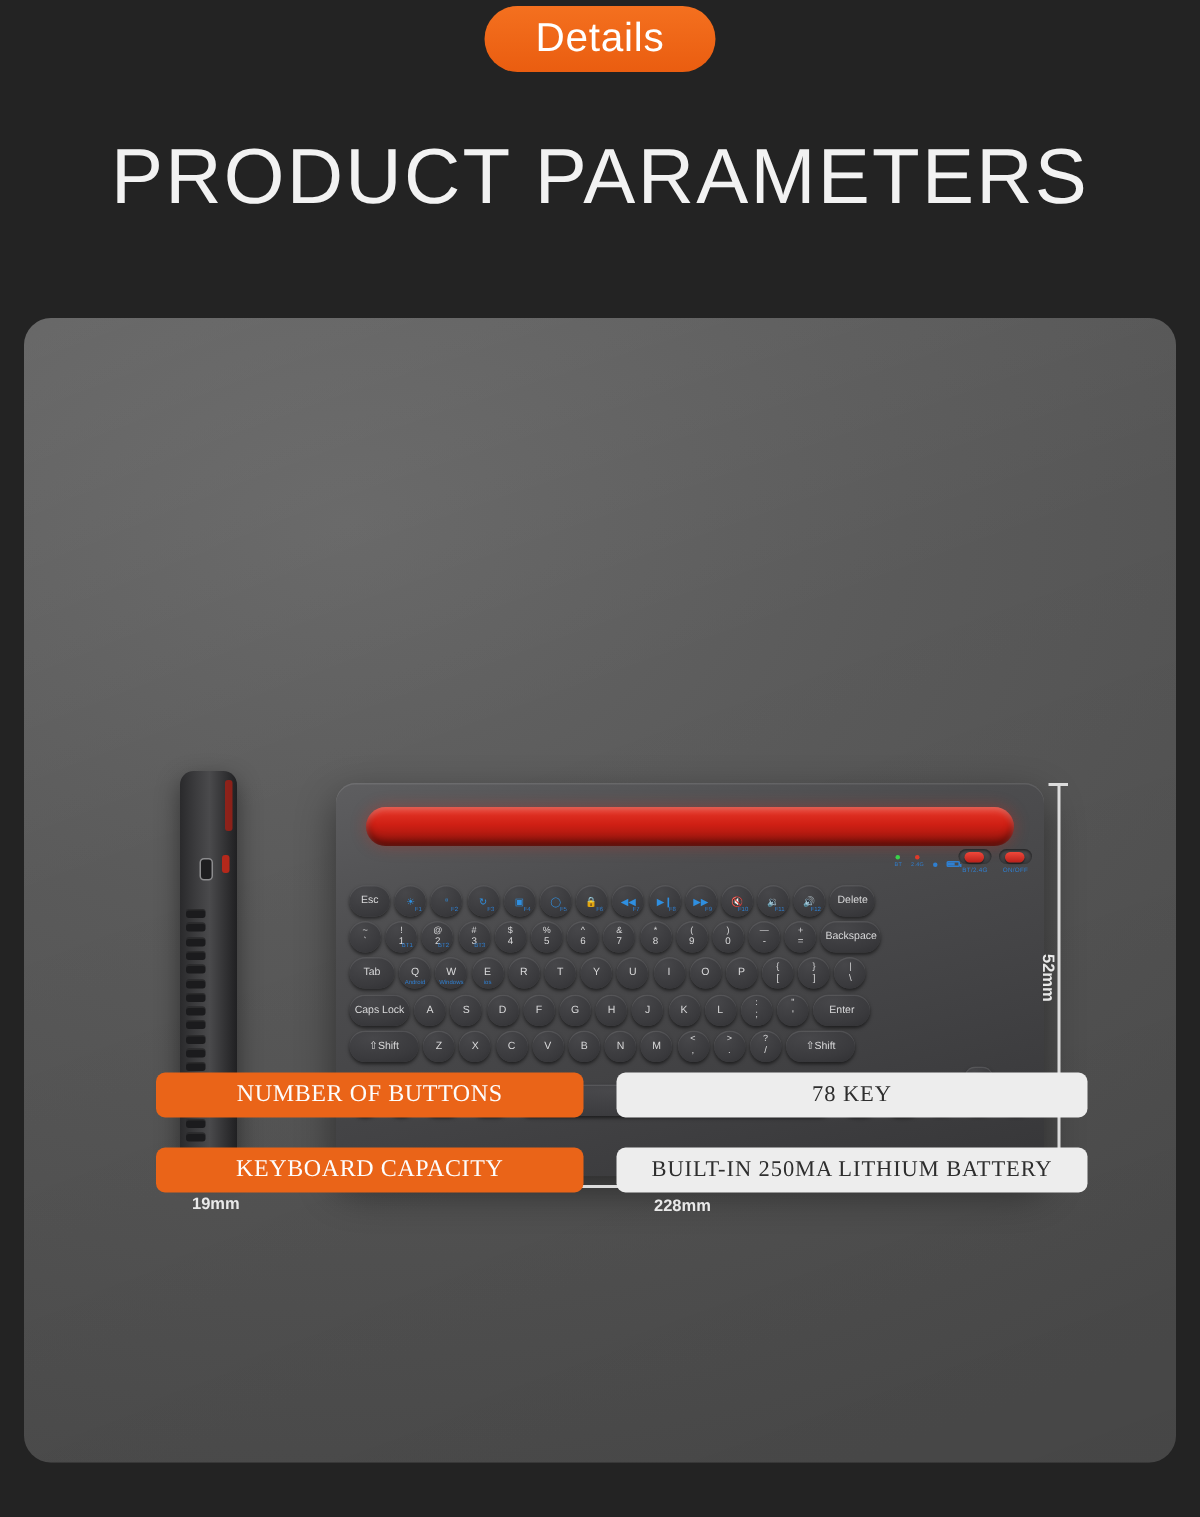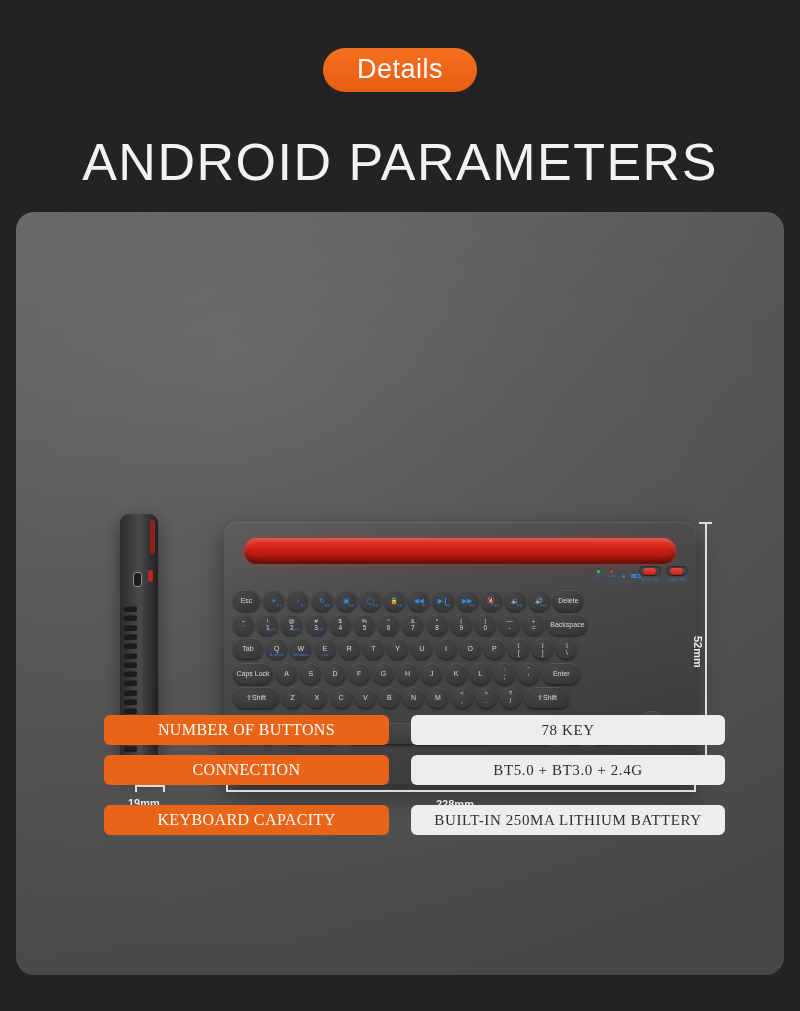--- a/index.html
+++ b/index.html
@@ -20,21 +20,20 @@
     padding-top: 4px;
   }
   .details-badge {
     background: linear-gradient(180deg, #f4701f 0%, #ea5d10 100%);
     color: #ffffff;
     font-size: 27px;
     letter-spacing: 0.5px;
     padding: 7px 34px 9px;
     border-radius: 24px;
     line-height: 1.05;
-    margin-top: 44px;
   }
 
   .page-title {
     text-align: center;
     color: #f2f2f2;
     font-size: 52px;
     font-weight: 300;
     letter-spacing: 1.5px;
     margin-top: 40px;
     font-stretch: semi-condensed;
@@ -281,21 +280,21 @@
     display: flex; align-items: center; justify-content: center;
   }
 </style>
 </head>
 <body>
 
 <div class="details-badge-wrap">
   <div class="details-badge">Details</div>
 </div>
 
-<h1 class="page-title">ANDROID PARAMETERS</h1>
+<h1 class="page-title">PRODUCT PARAMETERS</h1>
 
 <div class="product-card">
   <div class="card-sheen"></div>
 
   <div class="photo-area">
 
     <div class="side-view">
       <div class="side-body"></div>
       <div class="side-red-top"></div>
       <div class="side-port"></div>
@@ -714,23 +713,19 @@
     <div class="dim-line" style="left:683px; top:571px; width:13px; height:1.5px;"></div>
     <div class="dim-label" style="left:688px; top:424px; transform:rotate(90deg); transform-origin:left top;">52mm</div>
   </div>
 
   <div class="spec-table" id="spec-table">
       <div class="spec-row">
         <div class="spec-label">NUMBER OF BUTTONS</div>
         <div class="spec-value">78 KEY</div>
       </div>
       <div class="spec-row">
-        <div class="spec-label">CONNECTION</div>
-        <div class="spec-value">BT5.0 + BT3.0 + 2.4G</div>
-      </div>
-      <div class="spec-row">
       </div>
       <div class="spec-row">
         <div class="spec-label">KEYBOARD CAPACITY</div>
         <div class="spec-value">BUILT-IN 250MA LITHIUM BATTERY</div>
       </div>
     </div>
 </div>
 
 </body></html>

